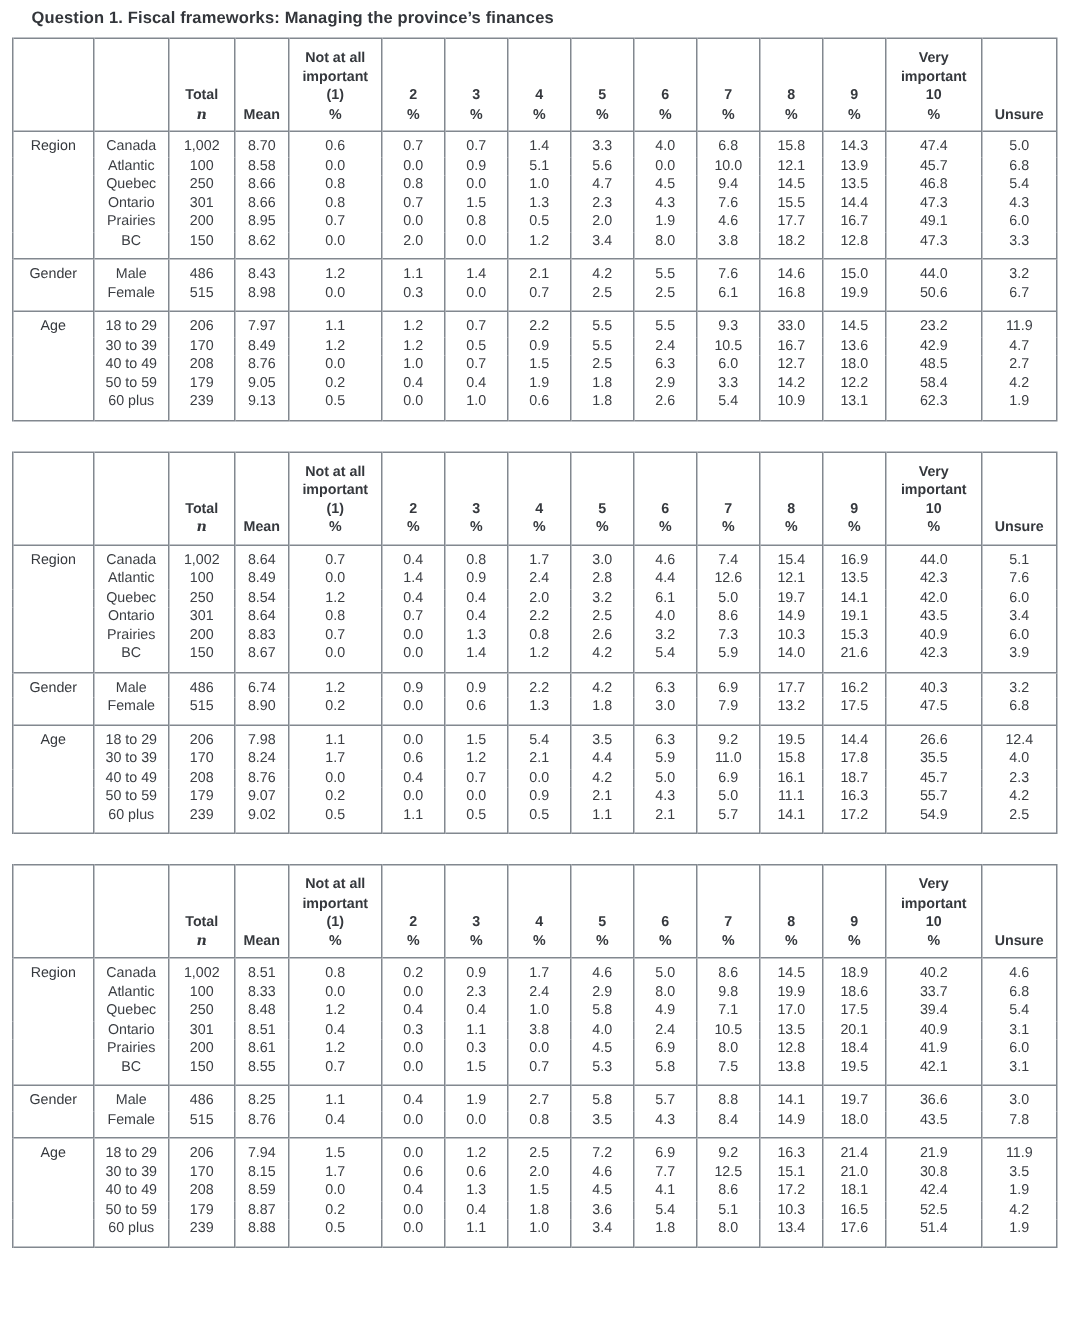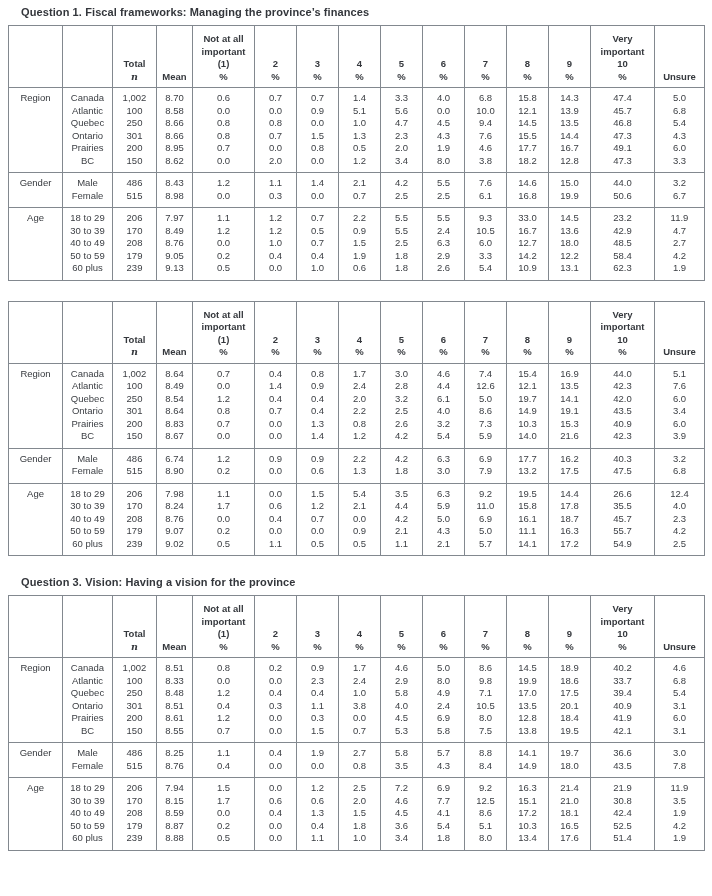--- a/index.html
+++ b/index.html
@@ -573,21 +573,20 @@
               <td>17.2</td>
               <td>54.9</td>
               <td>2.5</td>
             </tr>
           </tbody>
         </table>
       </div>
   </section>
 
   <section class="question">
-    <h2 class="qtitle">Question 3. Vision: Having a vision for the province</h2>
     <div>
         <table class="stats">
           <colgroup>
             <col style="width: 54px;">
             <col style="width: 50px;">
             <col style="width: 44px;">
             <col style="width: 36px;">
             <col style="width: 62px;">
             <col style="width: 42px;">
             <col style="width: 42px;">

